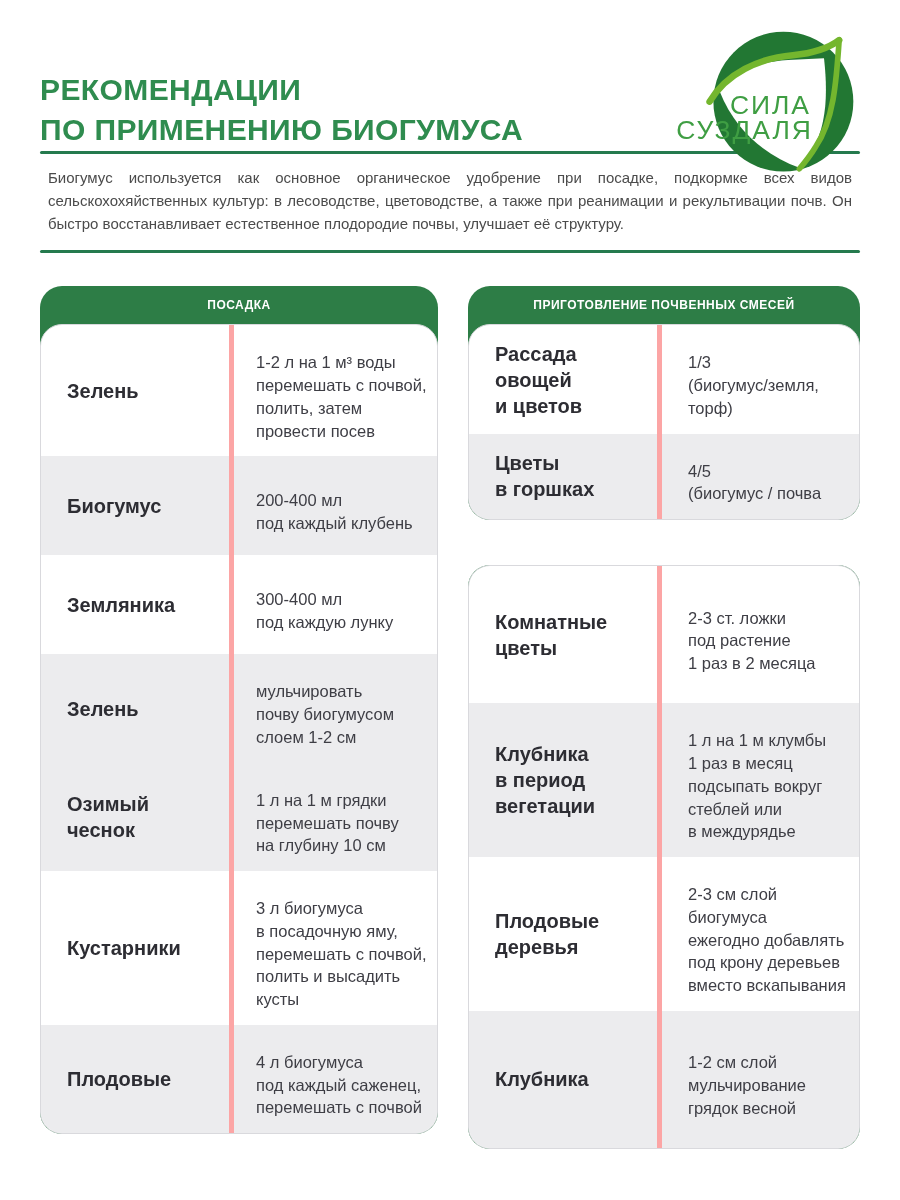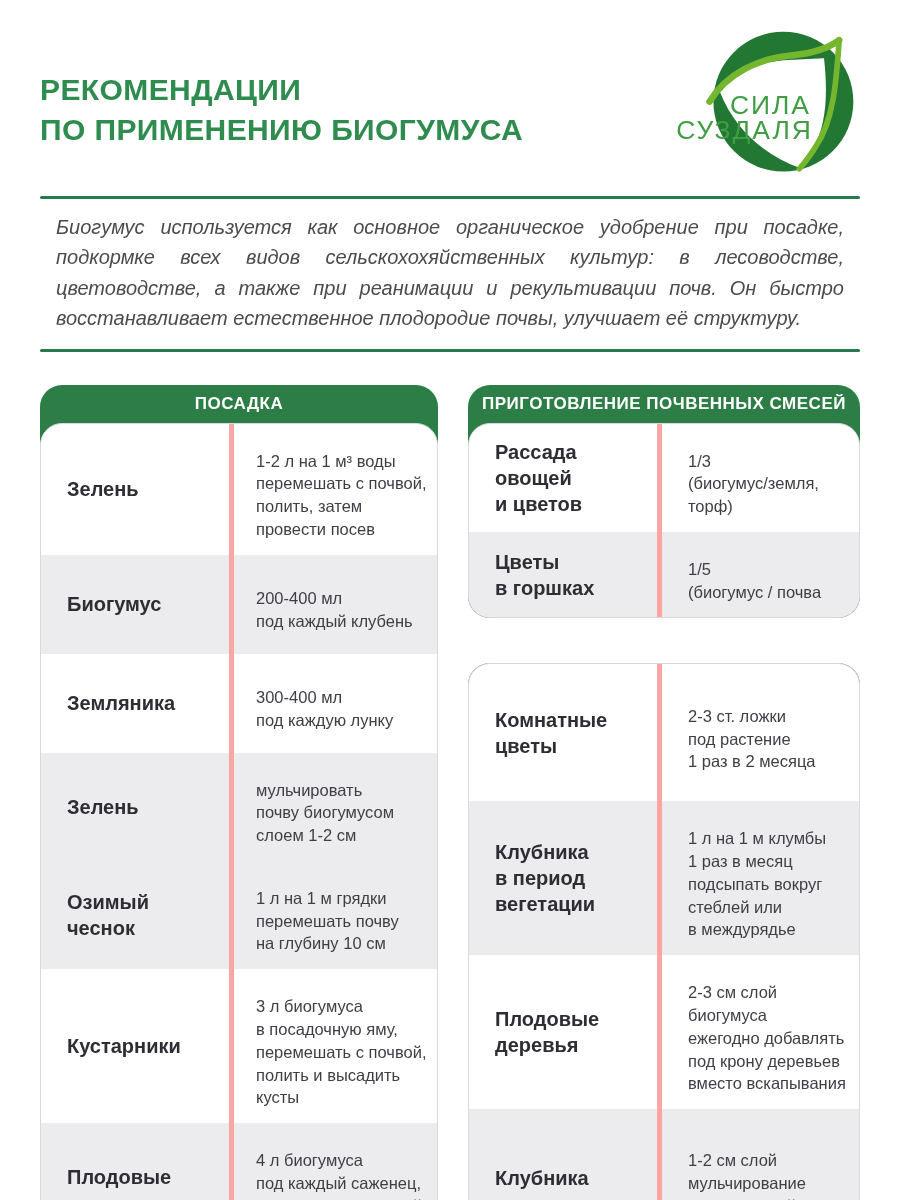--- a/index.html
+++ b/index.html
@@ -1,37 +1,37 @@
 <!DOCTYPE html>
 <html><head>
 <meta charset="utf-8">
 <style>
   * { margin:0; padding:0; box-sizing:border-box; }
   html,body { background:#ffffff; }
   body { font-family:"Liberation Sans", sans-serif; }
   .page { position:relative; width:900px; height:1200px; background:#fff; padding:0 40px; overflow:hidden; }
 
   
-  .header { position:relative; padding-top:56px; height:196px; }
+  .header { position:relative; padding-top:56px; height:151px; }
   .title { font-size:30px; line-height:1.34; font-weight:bold; color:#2f8c4f;
            letter-spacing:0.4px; white-space:pre-line; margin-top:14px; }
   .logo { position:absolute; top:26px; right:-4px; width:218px; height:156px; }
 
   .rule { height:3px; background:#257a4e; border-radius:2px; }
-  .intro { margin:13px 16px 15px; font-size:20px; line-height:1.52; color:#4b4b4b;
-           text-align:justify;font-style:italic; }
+  .intro { margin:13px 8px 15px; font-size:15px; line-height:1.52; color:#4b4b4b;
+           text-align:justify; }
 
   
   .content { display:flex; gap:30px; margin-top:33px; }
   .col-left  { width:398px; }
   .col-right { flex:1; display:flex; flex-direction:column; gap:45px; }
 
   .card { background:#2d7d46; border-radius:22px; }
   .card-header { height:38px; display:flex; align-items:center; justify-content:center;
-                 color:#ffffff; font-weight:bold; font-size:17px; letter-spacing:0.5px; }
+                 color:#ffffff; font-weight:bold; font-size:12px; letter-spacing:0.5px; }
   .card-body { background:#ffffff; border:1px solid #d9d9dd; border-radius:22px; overflow:hidden; }
 
   .row { display:flex; }
   .row.alt { background:#ececee; }
   .cell-label { width:193px; padding:14px 8px 14px 26px; display:flex; align-items:center;
                 font-weight:bold; font-size:20px; color:#2d2d33; line-height:1.3;
                 border-right:5px solid #fca5a5; white-space:pre-line; }
   .cell-value { flex:1; padding:14px 10px 14px 22px; display:flex; align-items:center;
                 font-size:16.5px; color:#3e3e45; line-height:1.38; white-space:pre-line;margin-top:12px; }
   .col-right .cell-value { padding-left:26px; }
@@ -126,21 +126,21 @@
           <div class="row">
             <div class="cell-label">Рассада овощей
 и цветов</div>
             <div class="cell-value">1/3
 (биогумус/земля,
 торф)</div>
           </div>
           <div class="row alt">
             <div class="cell-label">Цветы
 в горшках</div>
-            <div class="cell-value">1/5
+            <div class="cell-value">4/5
 (биогумус / почва</div>
           </div>
         </div>
       </div>
 
       <div class="card t-podkormka">
         <div class="card-body">
           <div class="row">
             <div class="cell-label">Комнатные
 цветы</div>

